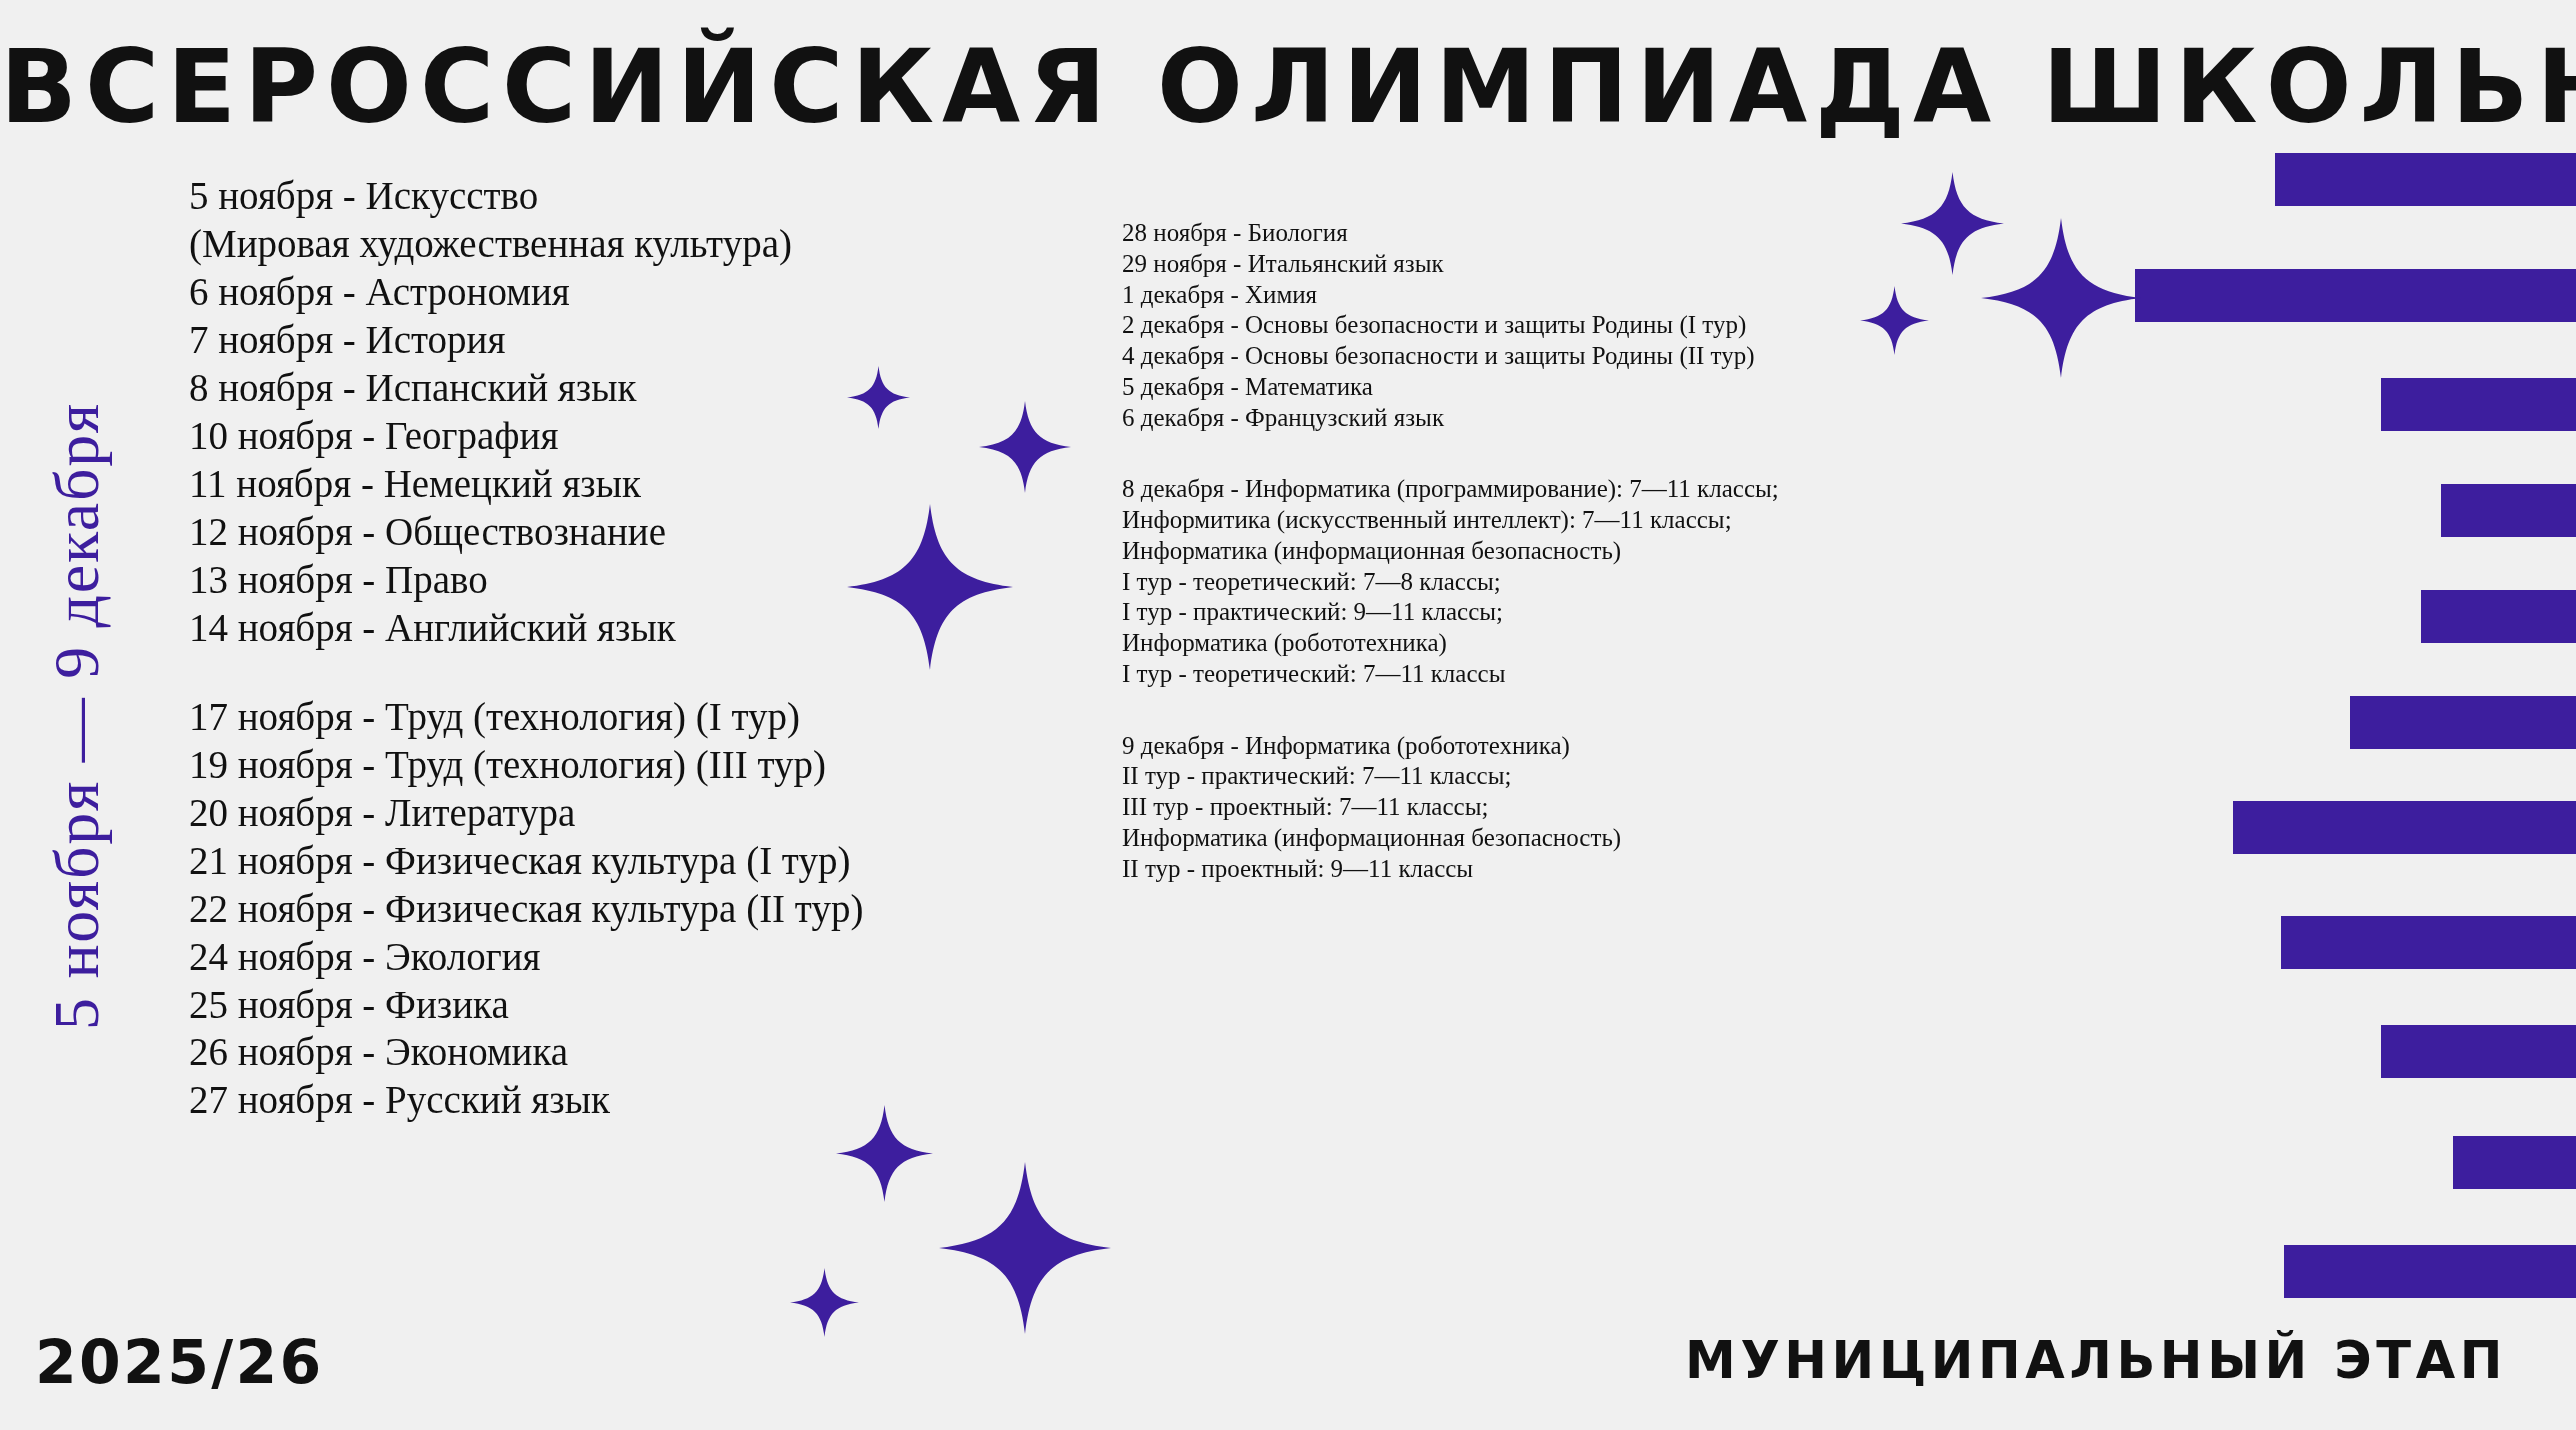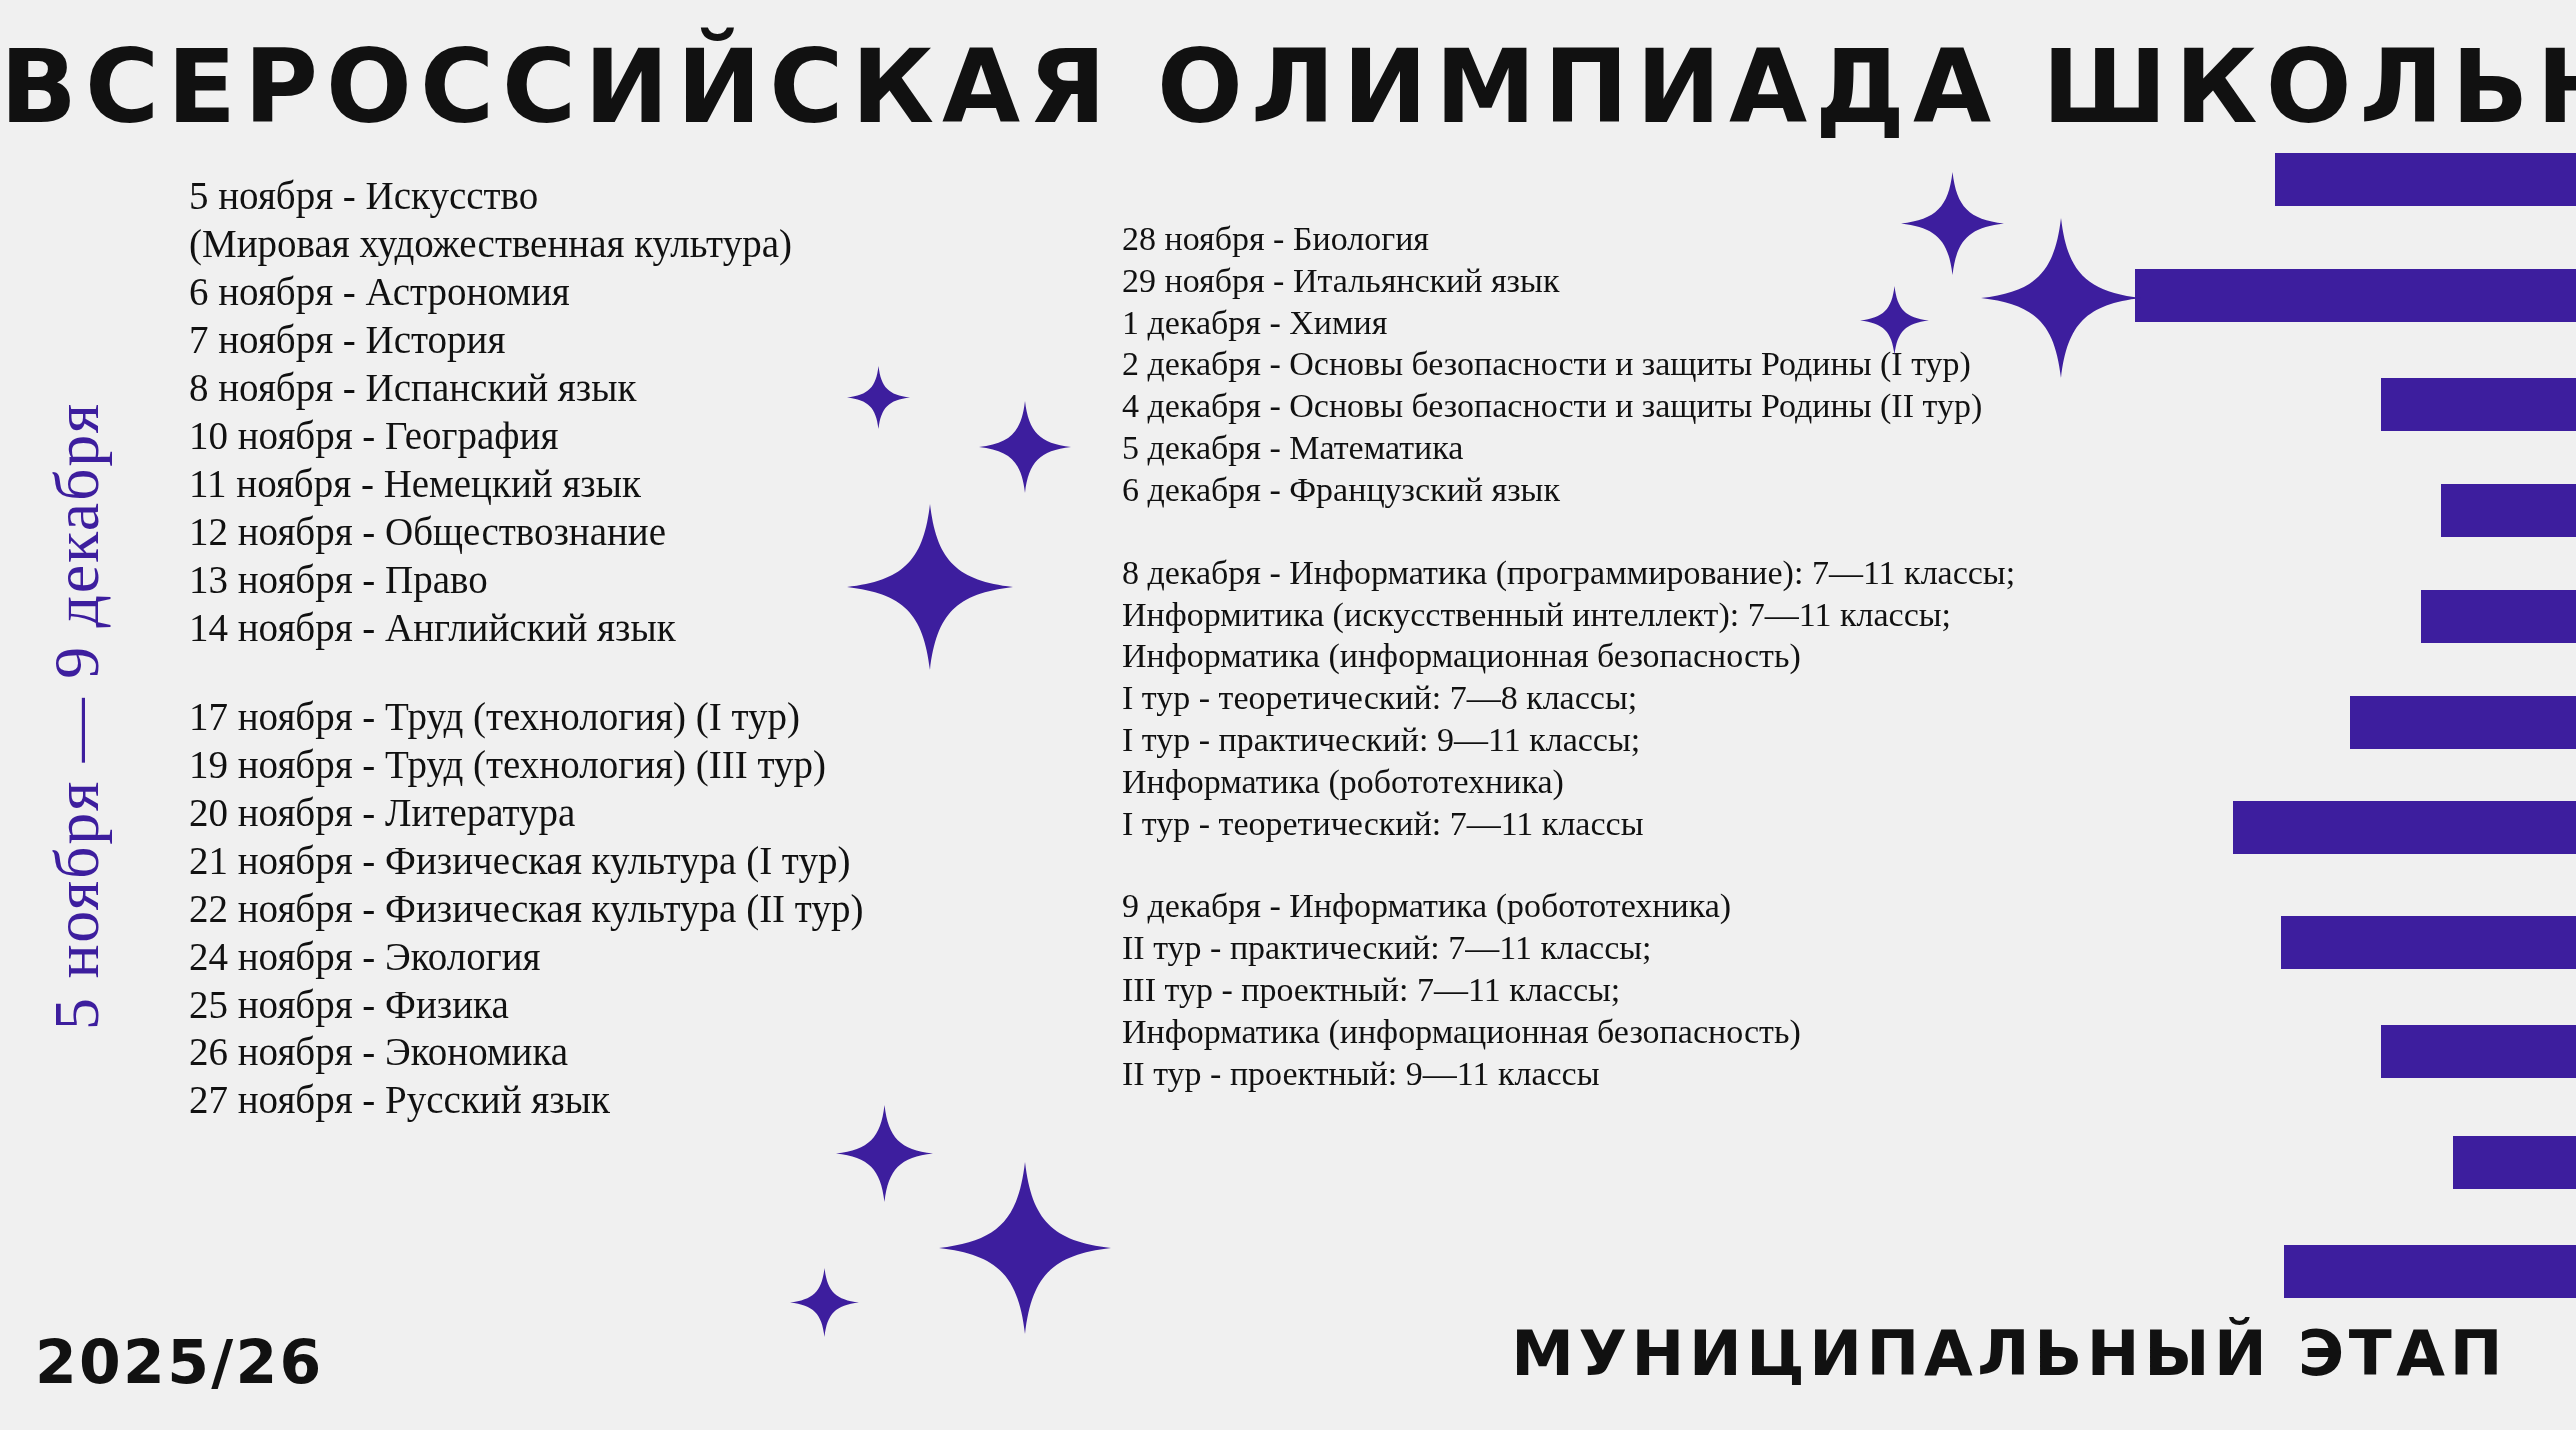--- a/index.html
+++ b/index.html
@@ -66,21 +66,21 @@
     color: #111111;
   }
 
   
   .stage {
     position: absolute;
     right: 69px;
     bottom: 41px;
     font-family: "DejaVu Sans", sans-serif;
     font-weight: bold;
-    font-size: 63px;
+    font-size: 51px;
     letter-spacing: 4.6px;
     color: #111111;
     white-space: nowrap;
   }
 
   
   .col {
     position: absolute;
     font-family: "Liberation Serif", serif;
     color: #111111;
@@ -98,21 +98,21 @@
   .group {
     margin-bottom: 41px;
   }
   .group:last-child { margin-bottom: 0; }
   .line {
     font-size: 39px;
     line-height: 1.23;
     white-space: nowrap;
   }
   .col-left .line { font-size: 39px; }
-  .col-right .line { font-size: 34px; }
+  .col-right .line { font-size: 25px; }
 
   
   .bar {
     position: absolute;
     background: #3d1e9e;
   }
 
   
   .star {
     position: absolute;

